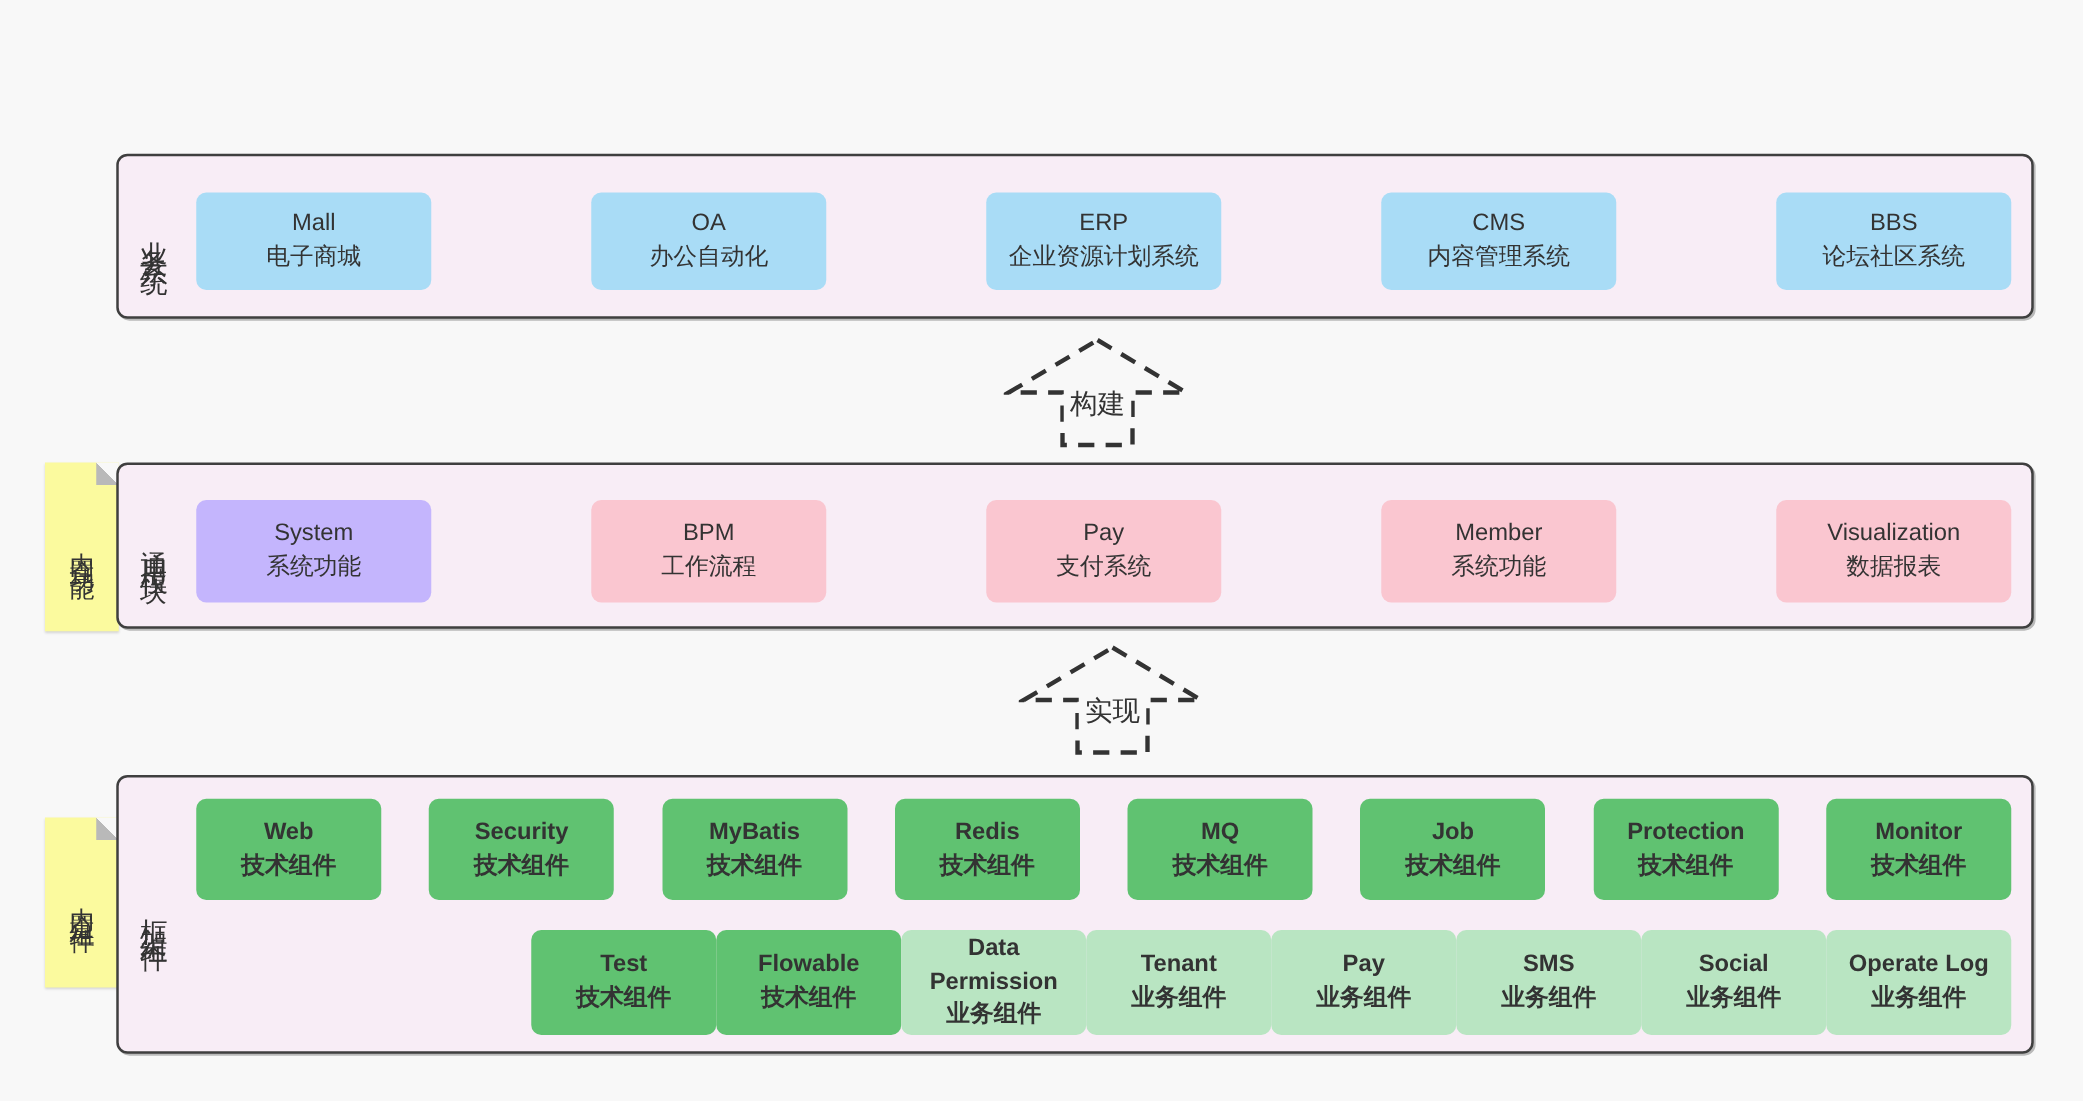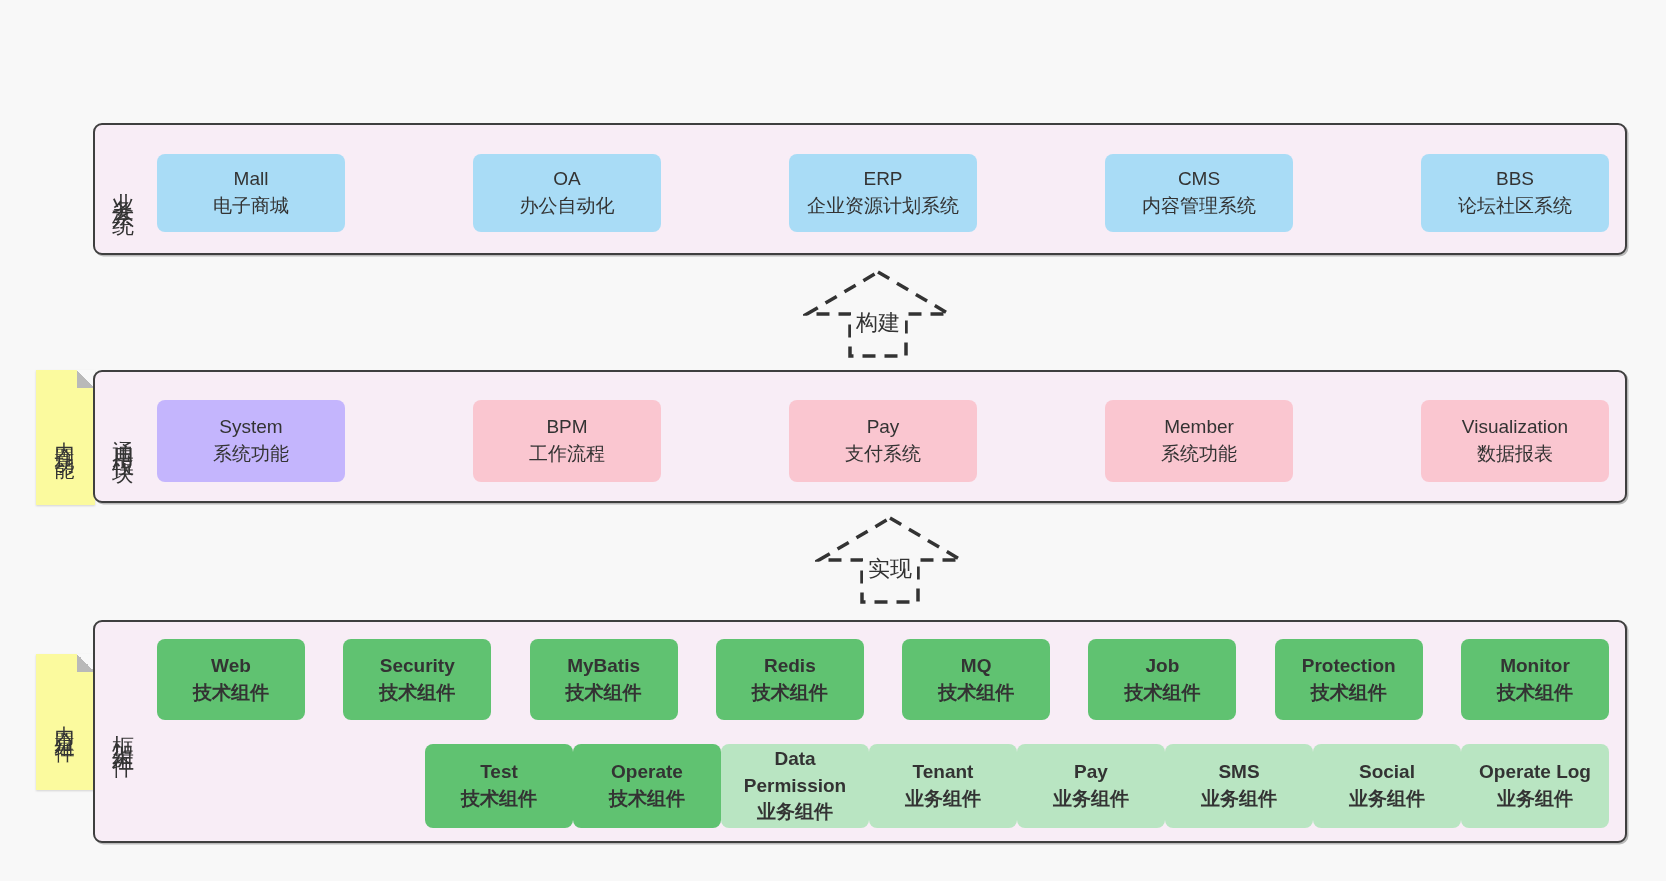--- a/index.html
+++ b/index.html
@@ -178,21 +178,21 @@
         <div>Monitor</div>
         <div>技术组件</div>
       </div>
     </div>
     <div class="row row-comp2">
       <div class="box green w150">
         <div>Test</div>
         <div>技术组件</div>
       </div>
       <div class="box green w150">
-        <div>Operate</div>
+        <div>Flowable</div>
         <div>技术组件</div>
       </div>
       <div class="box green-light w150">
         <div>Data Permission</div>
         <div>业务组件</div>
       </div>
       <div class="box green-light w150">
         <div>Tenant</div>
         <div>业务组件</div>
       </div>

